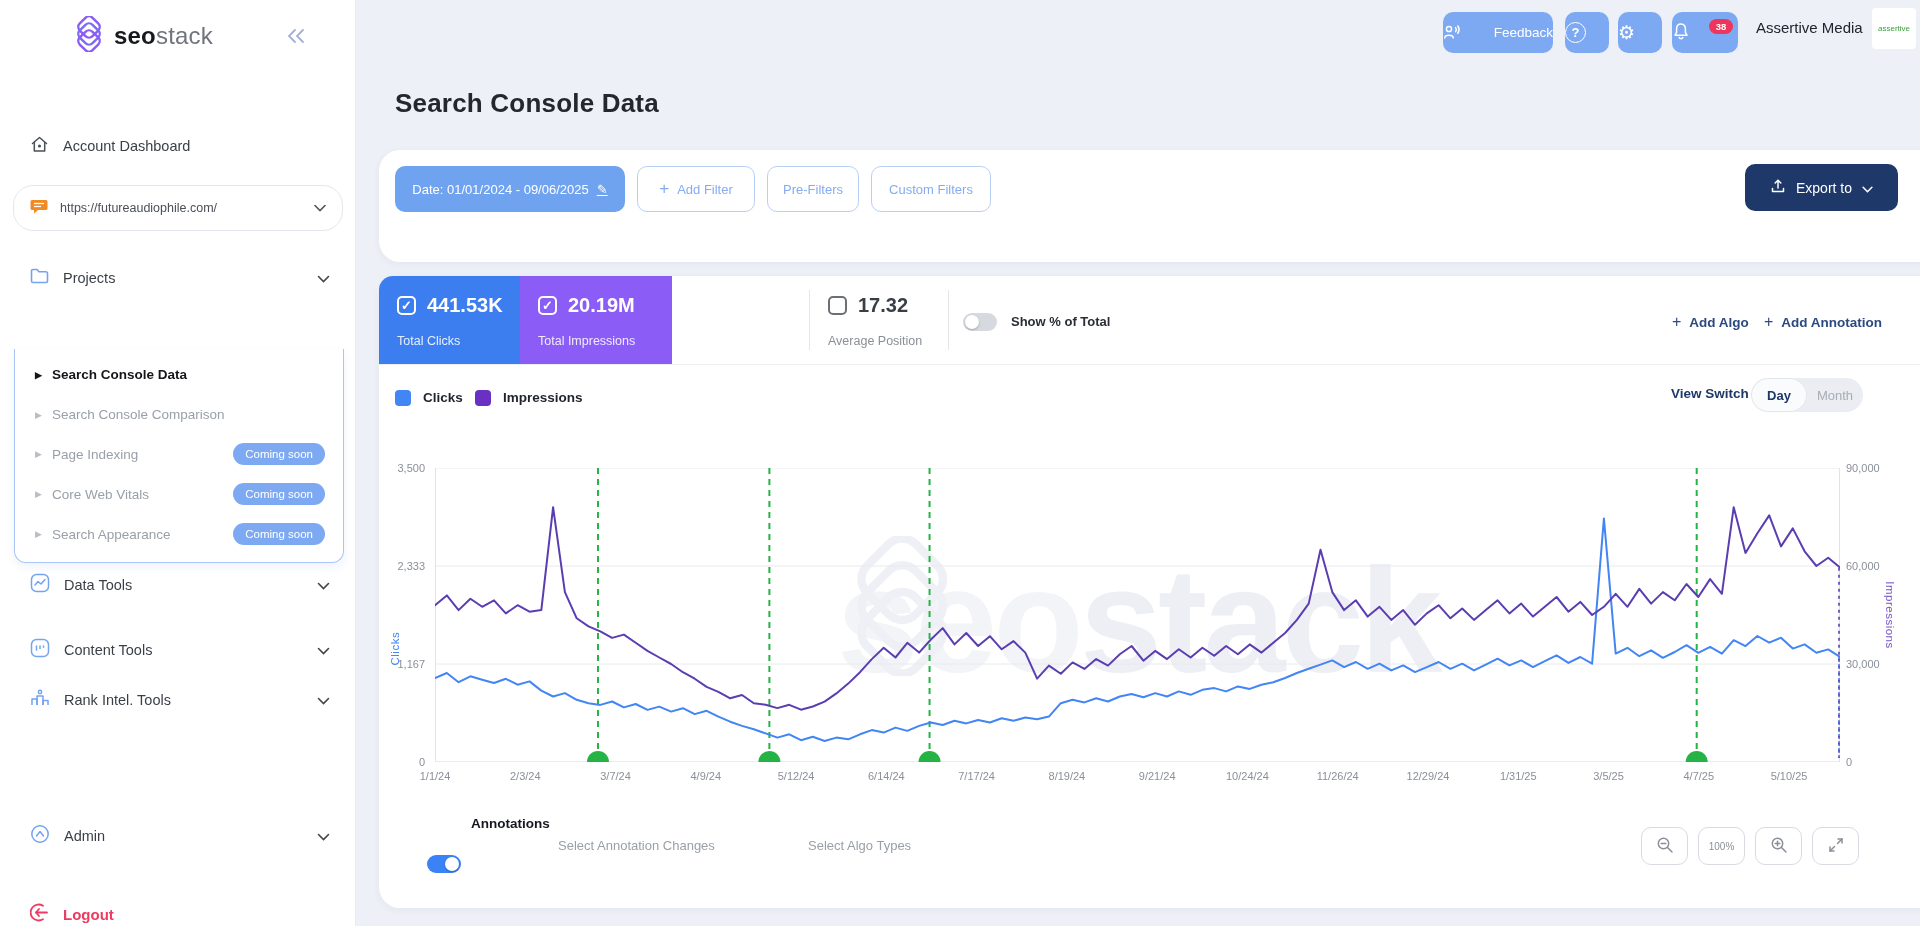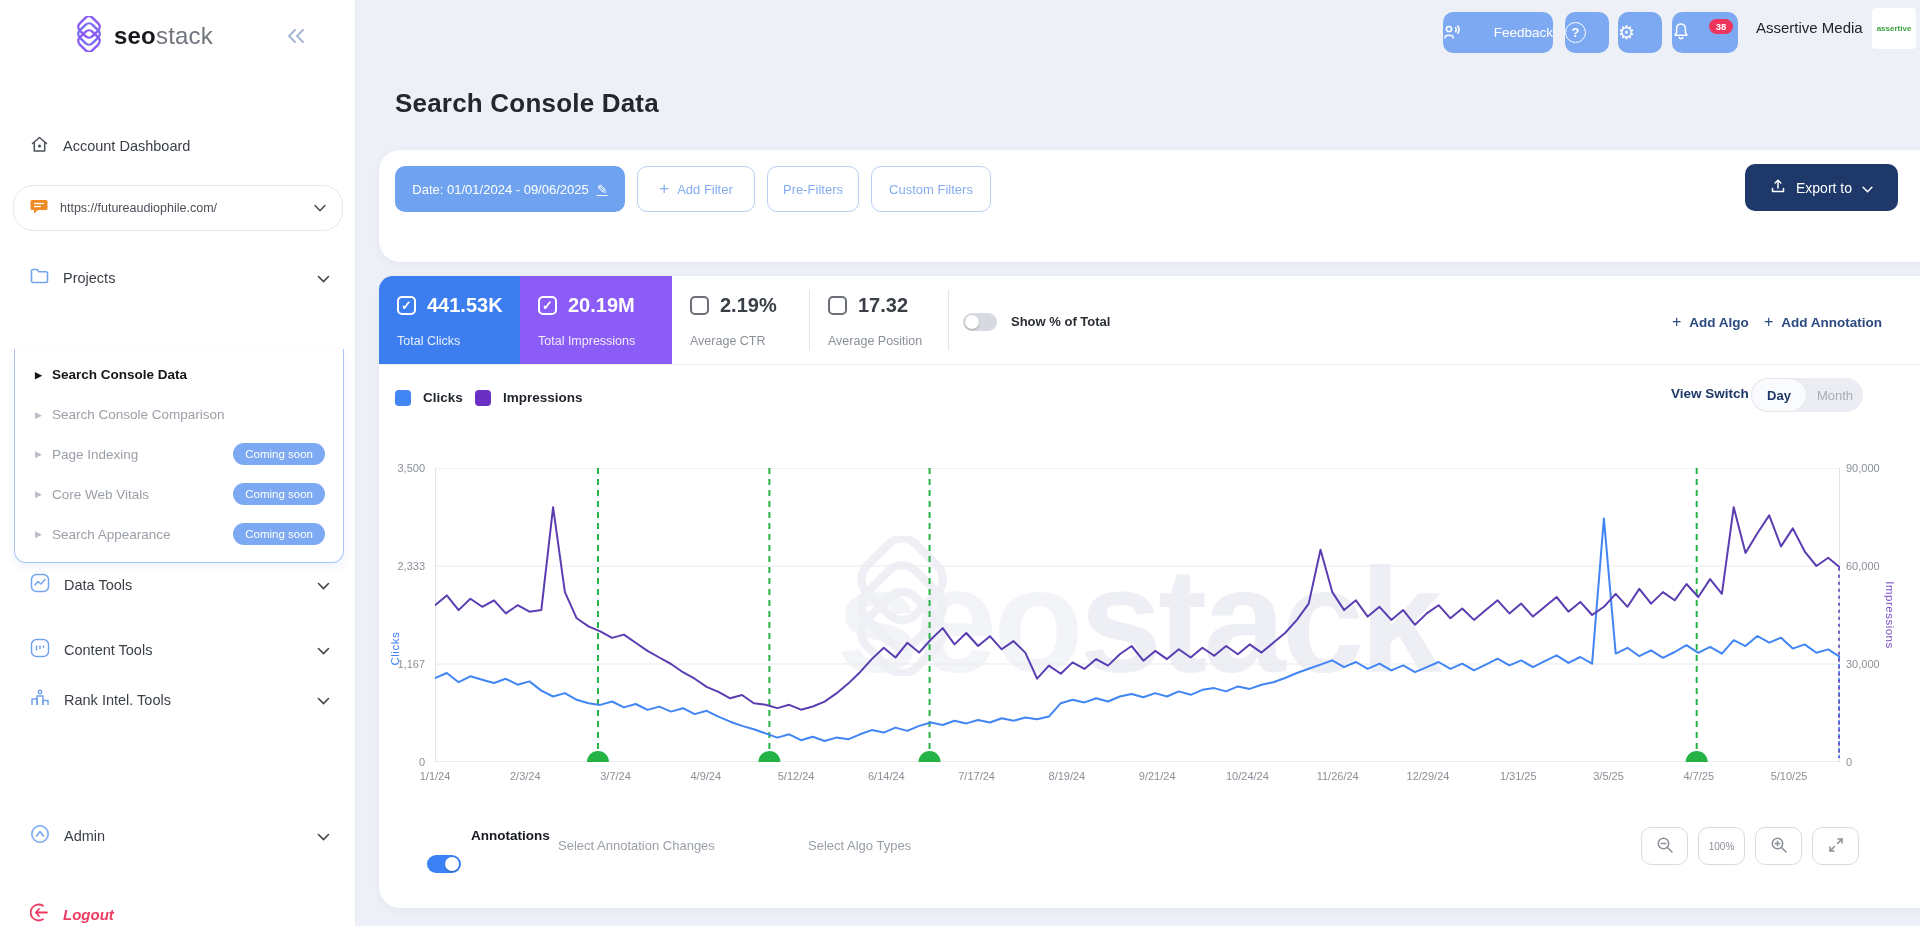--- a/index.html
+++ b/index.html
@@ -27,35 +27,35 @@
   .sc-card { position:absolute; left:14px; top:349px; width:330px; height:214px;
              background:#fff; border:1.5px solid #a9c6f7; border-top:none;
              border-radius:0 0 12px 12px; box-shadow:0 4px 10px rgba(120,150,220,.12); }
   .sc-item { position:absolute; left:20px; display:flex; align-items:center; gap:10px;
              font-size:13.5px; color:#9aa0a8; width:290px; }
   .sc-item.active { color:#15161a; font-weight:700; }
   .play { font-size:9px; color:#b9bdc5; }
   .sc-item.active .play { color:#15161a; }
   .badge { margin-left:auto; background:#7da9f2; color:#fff; font-size:11.5px;
            padding:5px 12px; border-radius:13px; white-space:nowrap; }
-  .logout { color:#ed3b61 !important; font-weight:700;font-style:italic; }
+  .logout { color:#ed3b61 !important; font-weight:700; }
 
   
   .hbtn { position:absolute; top:12px; height:41px; background:#7da9f2; border:none;
           border-radius:10px; color:#fff; display:flex; align-items:center;
           justify-content:space-between; gap:9px; font-size:13.5px; cursor:pointer;
           font-family:inherit; }
   .bell-badge { position:absolute; top:7px; right:5px; min-width:24px; height:15px;
                 background:#f0355c; border-radius:8px; font-size:9.5px; font-weight:700;
                 display:flex; align-items:center; justify-content:center; padding:0 4px; }
   #account-name { position:absolute; left:1756px; top:19px; font-size:15px; color:#20242c; }
   #account-logo { position:absolute; left:1872px; top:8px; width:44px; height:41px;
                   background:#fff; border-radius:4px; display:flex; align-items:center;
                   justify-content:center; }
-  #account-logo span { color:#3ba23c; font-weight:700; font-size:8px; }
+  #account-logo span { color:#3ba23c; font-weight:400; font-size:8px; }
 
   
   #page-title { position:absolute; left:395px; top:88px; font-size:26px; font-weight:800;
                 color:#25272e; letter-spacing:.2px; }
   .card { position:absolute; left:379px; width:1768px; background:#fff; border-radius:21px;
           box-shadow:0 2px 8px rgba(40,60,100,.05); }
   #filter-card { top:150px; height:112px; }
   #chart-card  { top:276px; height:632px; }
 
   .pill-btn { position:absolute; height:46px; border-radius:10px; font-size:13px;
@@ -378,25 +378,20 @@
 
     <div class="metric-tab sel" style="left: 0px; width: 141px; background: rgb(60, 126, 240);">
       <span class="cbx checked"></span>
       <span class="val">441.53K</span>
       <span class="lbl">Total Clicks</span>
     </div>
     <div class="metric-tab sel" style="left: 141px; width: 152px; background: #8b5cf6;">
       <span class="cbx checked"></span>
       <span class="val">20.19M</span>
       <span class="lbl">Total Impressions</span>
-    </div>
-    <div class="metric-tab" style="left:293px; width:138px;">
-      <span class="cbx"></span>
-      <span class="val">2.19%</span>
-      <span class="lbl">Average CTR</span>
     </div>
     <div class="metric-tab" style="left:431px; width:138px;">
       <span class="cbx"></span>
       <span class="val">17.32</span>
       <span class="lbl">Average Position</span>
     </div>
     <div class="tab-sep" style="left:430px;"></div>
     <div class="tab-sep" style="left:569px;"></div>
     <div id="tabs-bottom"></div>
 
@@ -484,21 +479,21 @@
           <span class="xtick" style="left: 1228.78px;">4/7/25</span>
           <span class="xtick" style="left: 1319.05px;">5/10/25</span>
         </div>
       <span class="axis-name" id="axis-left-name" style="color: rgb(66, 133, 244);">Clicks</span>
       <span class="axis-name" id="axis-right-name" style="color: rgb(122, 86, 200);">Impressions</span>
     </div>
 
     <div class="toggle on abs" style="left:48px; top:561px;">
         <span class="knob"></span>
       </div>
-    <span class="abs" style="left:92px; top:552px; font-size:13.5px; font-weight:700; color:#15181e;">Annotations</span>
+    <span class="abs" style="left:92px; top:540px; font-size:13.5px; font-weight:700; color:#15181e;">Annotations</span>
     <span class="gray-link" style="left:179px;">Select Annotation Changes</span>
     <span class="gray-link" style="left:429px;">Select Algo Types</span>
 
     <button class="sq-btn" style="left:1262px;">
       <span>
         <svg width="18" height="18" viewBox="0 0 18 18" fill="none" stroke="#8a8f98" stroke-width="1.5" stroke-linecap="round">
           <circle cx="7.5" cy="7.5" r="5.2"></circle>
             <line x1="11.5" y1="11.5" x2="16" y2="16"></line>
             <line x1="5.2" y1="7.5" x2="9.8" y2="7.5"></line>
         </svg>

